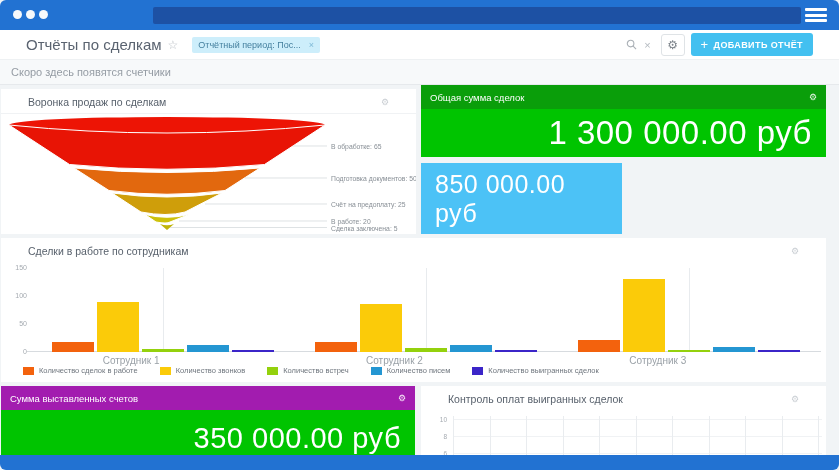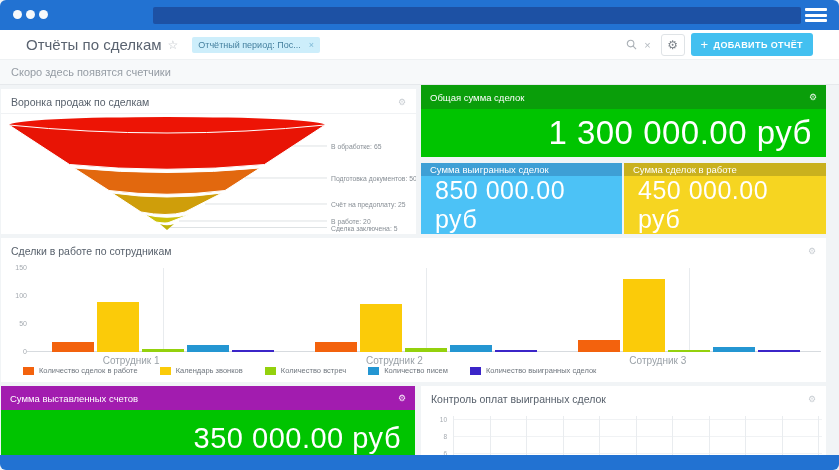--- a/index.html
+++ b/index.html
@@ -33,21 +33,21 @@
 
   #toolbar { position:absolute; top:29px; left:0; right:0; height:26px; background:#f7f9fa; border-top:1px solid #eef1f3; border-bottom:1px solid #e6e9ec; display:flex; align-items:center; padding:0 11px; }
   #counters-hint { font-size:11px; color:#959ca4; }
   #tabs { margin-left:auto; display:flex; align-items:center; gap:13px; }
   .tab { font-size:9.5px; color:#747c86; white-space:nowrap; }
   .tab.pill { border:1px solid #c7ced4; border-radius:10px; padding:2px 9px; }
   .tab.active { color:#555d66; border-bottom:1px solid #9aa1a9; padding-bottom:1px; }
 
   #dashboard { position:absolute; top:55px; left:0; right:0; bottom:0; background:#f1f4f6; overflow:hidden; }
   .card { position:absolute; background:#fff; }
-  .card-title-row { display:flex; align-items:center; justify-content:space-between; padding:7px 10px 5px; }
+  .card-title-row { display:flex; align-items:center; justify-content:space-between; padding:7px 27px 5px; }
   .card-title { font-size:10.5px; color:#58616c; }
   .card-gear { color:#c9ced3; font-size:9px; }
 
   
   #funnel-card { left:1px; top:4px; width:415px; height:145px; }
   #funnel-card .card-title-row { border-bottom:1px solid #f0f2f4; }
   .funnel-label { font-size:6.8px; fill:#878e95; }
   .funnel-line { stroke:#d0d5d9; stroke-width:0.7; }
 
   
@@ -166,32 +166,23 @@
 
       <div class="card money-widget" id="total-widget">
         <div class="money-header">
           <span>Общая сумма сделок</span>
           <span class="card-gear">⚙</span>
         </div>
         <div class="money-body">1 300 000.00 руб</div>
       </div>
 
       <div class="card money-widget" id="won-widget">
-        <div class="money-header">
-          <span>Сумма выигранных сделок</span>
-        </div>
         <div class="money-body">850 000.00 руб</div>
       </div>
 
-      <div class="card money-widget" id="working-widget">
-        <div class="money-header">
-          <span>Сумма сделок в работе</span>
-        </div>
-        <div class="money-body">450 000.00 руб</div>
-      </div>
 
       <div class="card" id="employee-card">
         <div class="card-title-row">
           <span class="card-title">Сделки в работе по сотрудникам</span>
           <span class="card-gear">⚙</span>
         </div>
         <div id="employee-plot">
             <div class="ytick" style="top: 80px;">0</div>
             <div class="ytick" style="top: 52px;">50</div>
             <div class="ytick" style="top: 24px;">100</div>
@@ -219,21 +210,21 @@
             <div class="bar" style="left: 727.333px; width: 42px; height: 2px; background: rgb(59, 37, 200);"></div>
             <div class="xlabel" style="left: 598.333px;">Сотрудник 3</div>
           </div>
         <div id="employee-legend">
             <span class="legend-item">
               <span class="legend-swatch" style="background: rgb(243, 98, 13);"></span>
               <span class="legend-label">Количество сделок в работе</span>
             </span>
             <span class="legend-item">
               <span class="legend-swatch" style="background: rgb(251, 203, 9);"></span>
-              <span class="legend-label">Календарь звонков</span>
+              <span class="legend-label">Количество звонков</span>
             </span>
             <span class="legend-item">
               <span class="legend-swatch" style="background: rgb(148, 209, 13);"></span>
               <span class="legend-label">Количество встреч</span>
             </span>
             <span class="legend-item">
               <span class="legend-swatch" style="background: rgb(36, 150, 210);"></span>
               <span class="legend-label">Количество писем</span>
             </span>
             <span class="legend-item">

